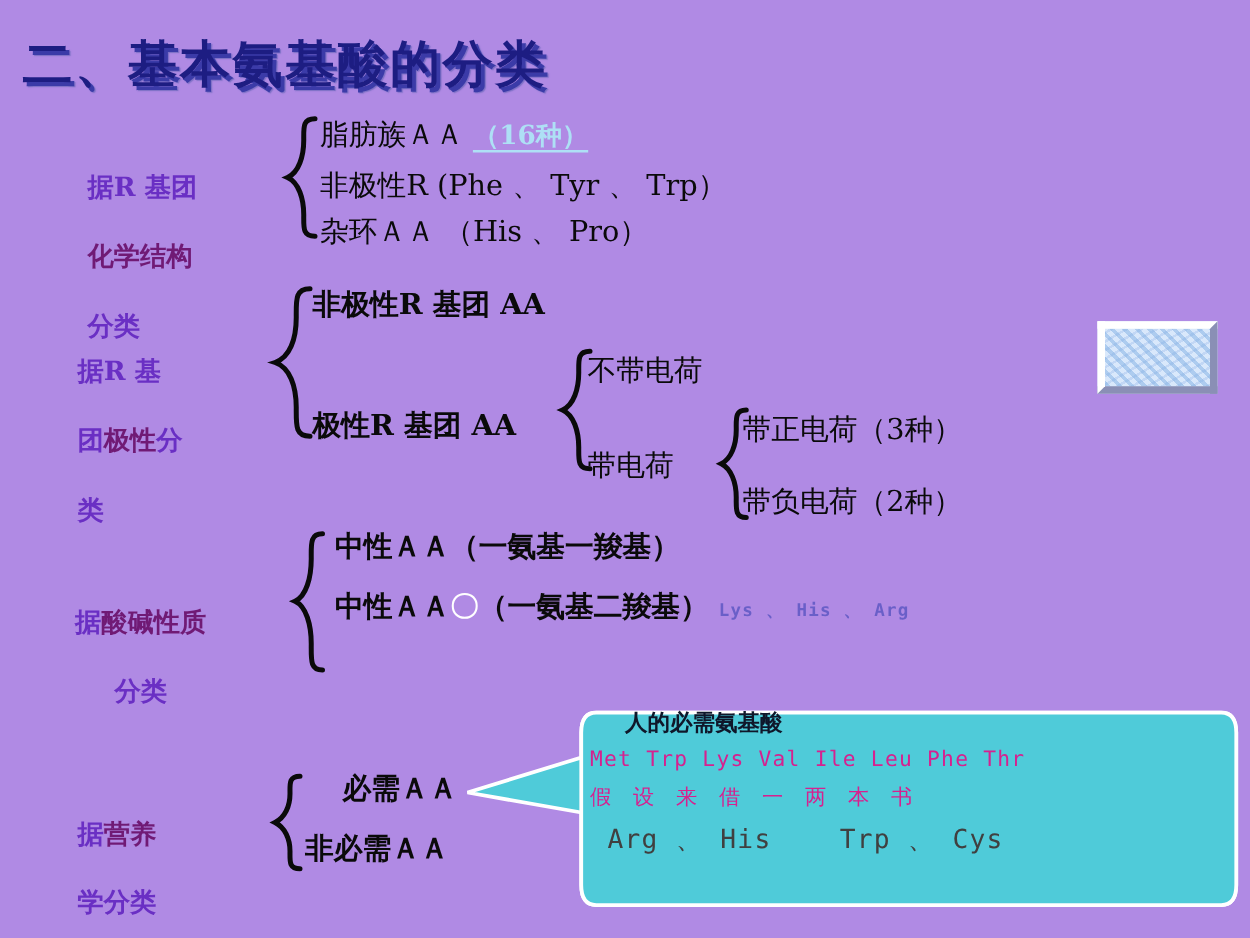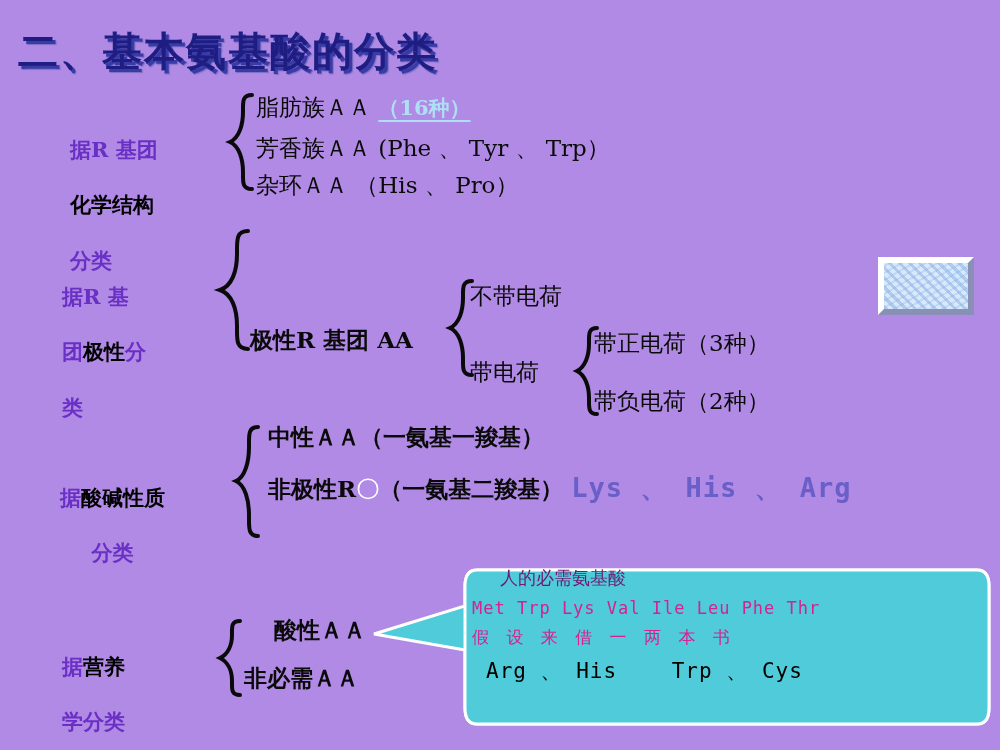--- a/index.html
+++ b/index.html
@@ -39,35 +39,35 @@
   
   .cat {
     position: absolute;
     font-family: "DejaVu Serif", "Liberation Serif", serif;
     font-size: 21px;
     font-weight: bold;
     color: #6a2fc4;
     line-height: 1.32;
     white-space: pre-line;
   }
-  .cat .hot { color: #000000; }
+  .cat .hot { color: #701a75; }
 
   
   .row {
     position: absolute;
     font-family: "DejaVu Serif", "Liberation Serif", serif;
     font-size: 23px;
     color: #0a0a0a;
     white-space: nowrap;
   }
   .row.bold { font-weight: bold; }
 
   .mono {
     font-family: "DejaVu Sans Mono", "Liberation Mono", monospace;
-    font-size: 27px;
+    font-size: 14px;
     color: #6a5fc8;
     letter-spacing: 1px;
   }
 
   .cyanlbl {
     color: #aee0f5;
     text-decoration: underline;
     text-underline-offset: 5px;
     font-size: 21px;
     font-weight: bold;
@@ -109,37 +109,37 @@
   }
   .callout-text {
     position: absolute;
     left: 100px;
     top: 10px;
     width: 500px;
   }
   .co-title {
     font-family: "DejaVu Serif", "Liberation Serif", serif;
     font-size: 18px;
-    font-weight: normal;
-    color: #701a75;
+    font-weight: bold;
+    color: #0f172a;
     margin-left: 28px;
   }
   .co-line1, .co-line2 {
     font-family: "DejaVu Sans Mono", "Liberation Mono", monospace;
     font-size: 17px;
     color: #d6218f;
     letter-spacing: 1px;
     margin-top: 8px;
     white-space: pre;
   }
   .co-line2 { letter-spacing: 6px; font-family: "DejaVu Serif","Liberation Serif",serif; }
   .co-line3 {
     font-family: "DejaVu Sans Mono", "Liberation Mono", monospace;
     font-size: 21px;
-    color: #000000;
+    color: #404040;
     letter-spacing: 1px;
     margin-top: 8px;
     margin-left: 14px;
     white-space: pre;
   }
 </style>
 </head>
 <body>
 
 <div class="slide">
@@ -154,33 +154,34 @@
 
   <svg class="brace" style="left:222px; top:92px;" width="34" height="100" viewBox="0 0 34 100">
     <path d="M30 3 C20 3 21 10 21 20 C21 33 17 46 8 50 C17 54 21 67 21 80 C21 90 20 97 30 97" fill="none" stroke="#0a0a0a" stroke-width="4" stroke-linecap="round"></path>
   </svg>
 
   <div class="row" style="left:256px; top:92px;">
     <span>脂肪族ＡＡ</span>
     <span class="cyanlbl">（16种）</span>
   </div>
 
-  <div class="row" style="left:256px; top:133px;">芳香族ＡＡ (Phe 、 Tyr 、 Trp）</div>
+  <div class="row" style="left:256px; top:133px;">非极性R (Phe 、 Tyr 、 Trp）</div>
   <div class="row" style="left:256px; top:170px;">杂环ＡＡ  （His 、 Pro）</div>
 
   <div class="cat" style="left:62px; top:255px;">
     <div>据R 基</div>
     <div>团<span class="hot">极性</span>分</div>
     <div>类</div>
   </div>
 
   <svg class="brace" style="left:206px; top:228px;" width="46" height="125" viewBox="0 0 46 125">
     <path d="M42 3 C30 3 31 12 31 26 C31 43 26 58 14 62 C26 66 31 81 31 98 C31 112 30 121 42 121" fill="none" stroke="#0a0a0a" stroke-width="4" stroke-linecap="round"></path>
   </svg>
 
+  <div class="row bold" style="left:250px; top:228px;">非极性R 基团 AA</div>
   <div class="row bold" style="left:250px; top:325px;">极性R 基团 AA</div>
 
   <svg class="brace" style="left:442px; top:278px;" width="34" height="100" viewBox="0 0 34 100">
     <path d="M30 3 C20 3 21 10 21 20 C21 33 17 46 8 50 C17 54 21 67 21 80 C21 90 20 97 30 97" fill="none" stroke="#0a0a0a" stroke-width="4" stroke-linecap="round"></path>
   </svg>
 
   <div class="row" style="left:470px; top:281px;">不带电荷</div>
   <div class="row" style="left:470px; top:357px;">带电荷</div>
 
   <svg class="brace" style="left:570px; top:325px;" width="30" height="92" viewBox="0 0 30 92">
@@ -195,34 +196,34 @@
     <div style="text-align:center;">分类</div>
   </div>
 
   <svg class="brace" style="left:228px; top:424px;" width="34" height="116" viewBox="0 0 34 116">
     <path d="M30 3 C20 3 21 11 21 23 C21 38 17 53 8 57 C17 61 21 76 21 91 C21 104 20 112 30 112" fill="none" stroke="#0a0a0a" stroke-width="4" stroke-linecap="round"></path>
   </svg>
 
   <div class="row bold" style="left:268px; top:422px;">中性ＡＡ（一氨基一羧基）</div>
 
   <div class="row bold" style="left:268px; top:470px;">
-    <span>非极性R</span><span class="whitecirc">〇</span><span>（一氨基二羧基）</span>&nbsp;<span class="mono">Lys 、 His 、 Arg</span>
+    <span>中性ＡＡ</span><span class="whitecirc">〇</span><span>（一氨基二羧基）</span>&nbsp;<span class="mono">Lys 、 His 、 Arg</span>
   </div>
 
 
   <div class="cat" style="left:62px; top:625px;">
     <div>据<span class="hot">营养</span></div>
     <div>学分类</div>
   </div>
 
   <svg class="brace" style="left:212px; top:618px;" width="32" height="80" viewBox="0 0 32 80">
     <path d="M28 3 C19 3 20 9 20 17 C20 27 16 36 8 40 C16 44 20 53 20 63 C20 71 19 77 28 77" fill="none" stroke="#0a0a0a" stroke-width="4" stroke-linecap="round"></path>
   </svg>
 
-  <div class="row bold" style="left:274px; top:615px;">酸性ＡＡ</div>
+  <div class="row bold" style="left:274px; top:615px;">必需ＡＡ</div>
   <div class="row bold" style="left:244px; top:663px;">非必需ＡＡ</div>
 
   <div class="pic"></div>
 
   <div class="callout-wrap">
     <svg width="620" height="178" viewBox="0 0 620 178">
       <path d="M105 14
                L605 14
                Q617 14 617 30
                L617 152

